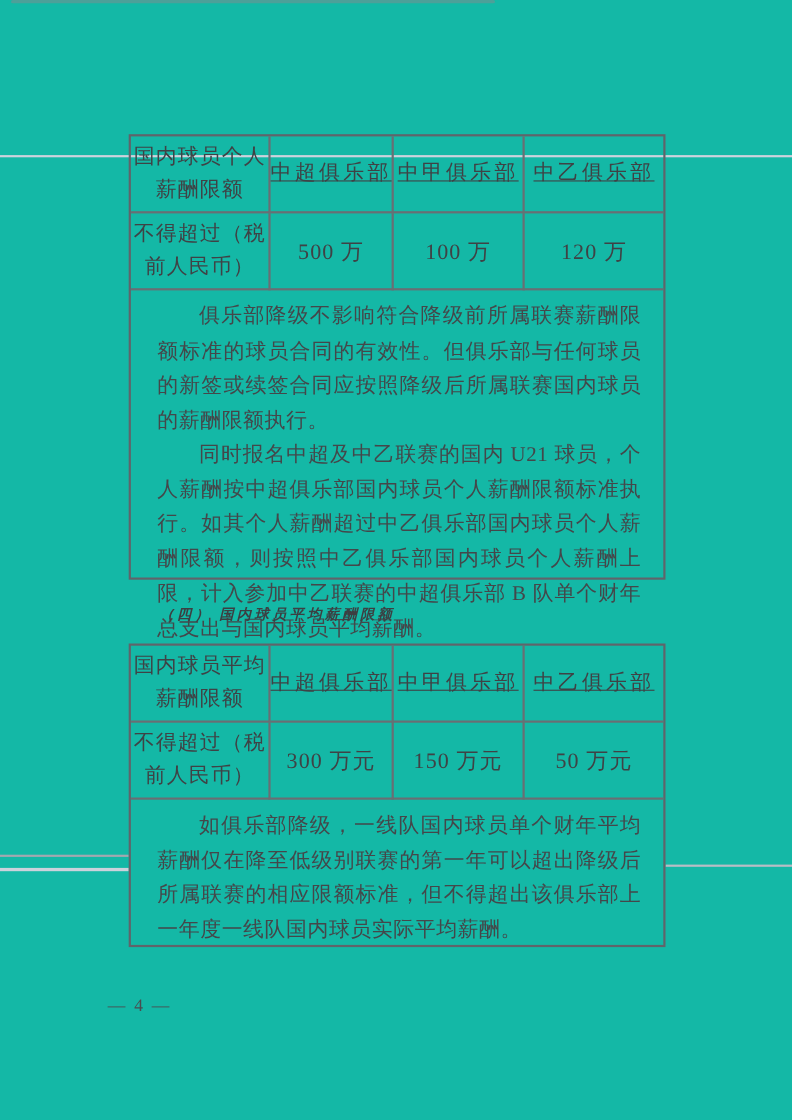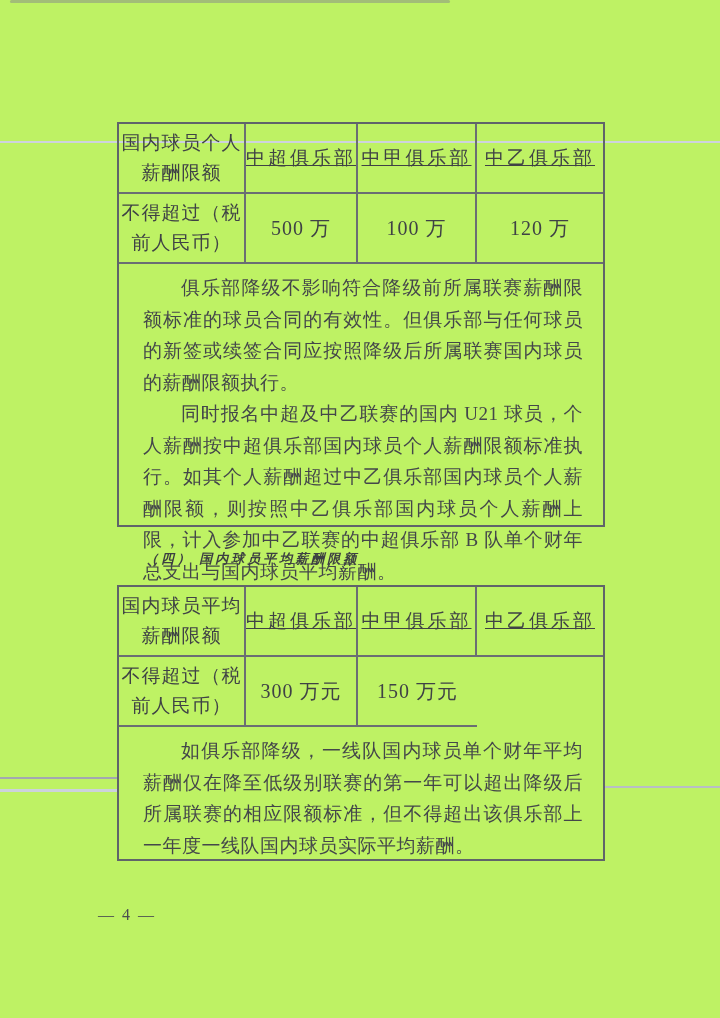--- a/index.html
+++ b/index.html
@@ -1,21 +1,21 @@
 <!DOCTYPE html>
 <html><head>
 <meta charset="utf-8">
 <style>
   * { margin: 0; padding: 0; box-sizing: border-box; }
   html, body { background: #e8e8e8; }
   .page {
     position: relative;
     width: 720px;
     height: 1018px;
-    background: #bef264;
+    background: #14b8a6;
     font-family: "Liberation Serif", "DejaVu Serif", serif;
     color: #3f4245;
     overflow: hidden;
   }
 
   
   .artifact { position: absolute; pointer-events: none; }
   .artifact-top-smudge { left: 10px; top: 0; width: 440px; height: 3px; background: #85888b; opacity: .5; border-radius: 2px; }
   .artifact-line-full { left: 0; top: 141px; width: 720px; height: 2px; background: #cdd3dd; }
   .artifact-line-left-a { left: 0; top: 777px; width: 117px; height: 2px; background: #a3a8b0; }
@@ -137,20 +137,21 @@
         <div class="cell head-cell">中甲俱乐部</div>
         <div class="cell head-cell">中乙俱乐部</div>
       </div>
       <div class="trow">
         <div class="cell label-cell">
           <span>不得超过（税</span>
           <span>前人民币）</span>
         </div>
         <div class="cell value-cell">300 万元</div>
         <div class="cell value-cell">150 万元</div>
+        <div class="cell value-cell">50 万元</div>
       </div>
       <div class="para-area">
         <p>如俱乐部降级，一线队国内球员单个财年平均薪酬仅在降至低级别联赛的第一年可以超出降级后所属联赛的相应限额标准，但不得超出该俱乐部上一年度一线队国内球员实际平均薪酬。</p>
       </div>
     </section>
 
 
   </div>
 
   <div class="page-number">— 4 —</div>

